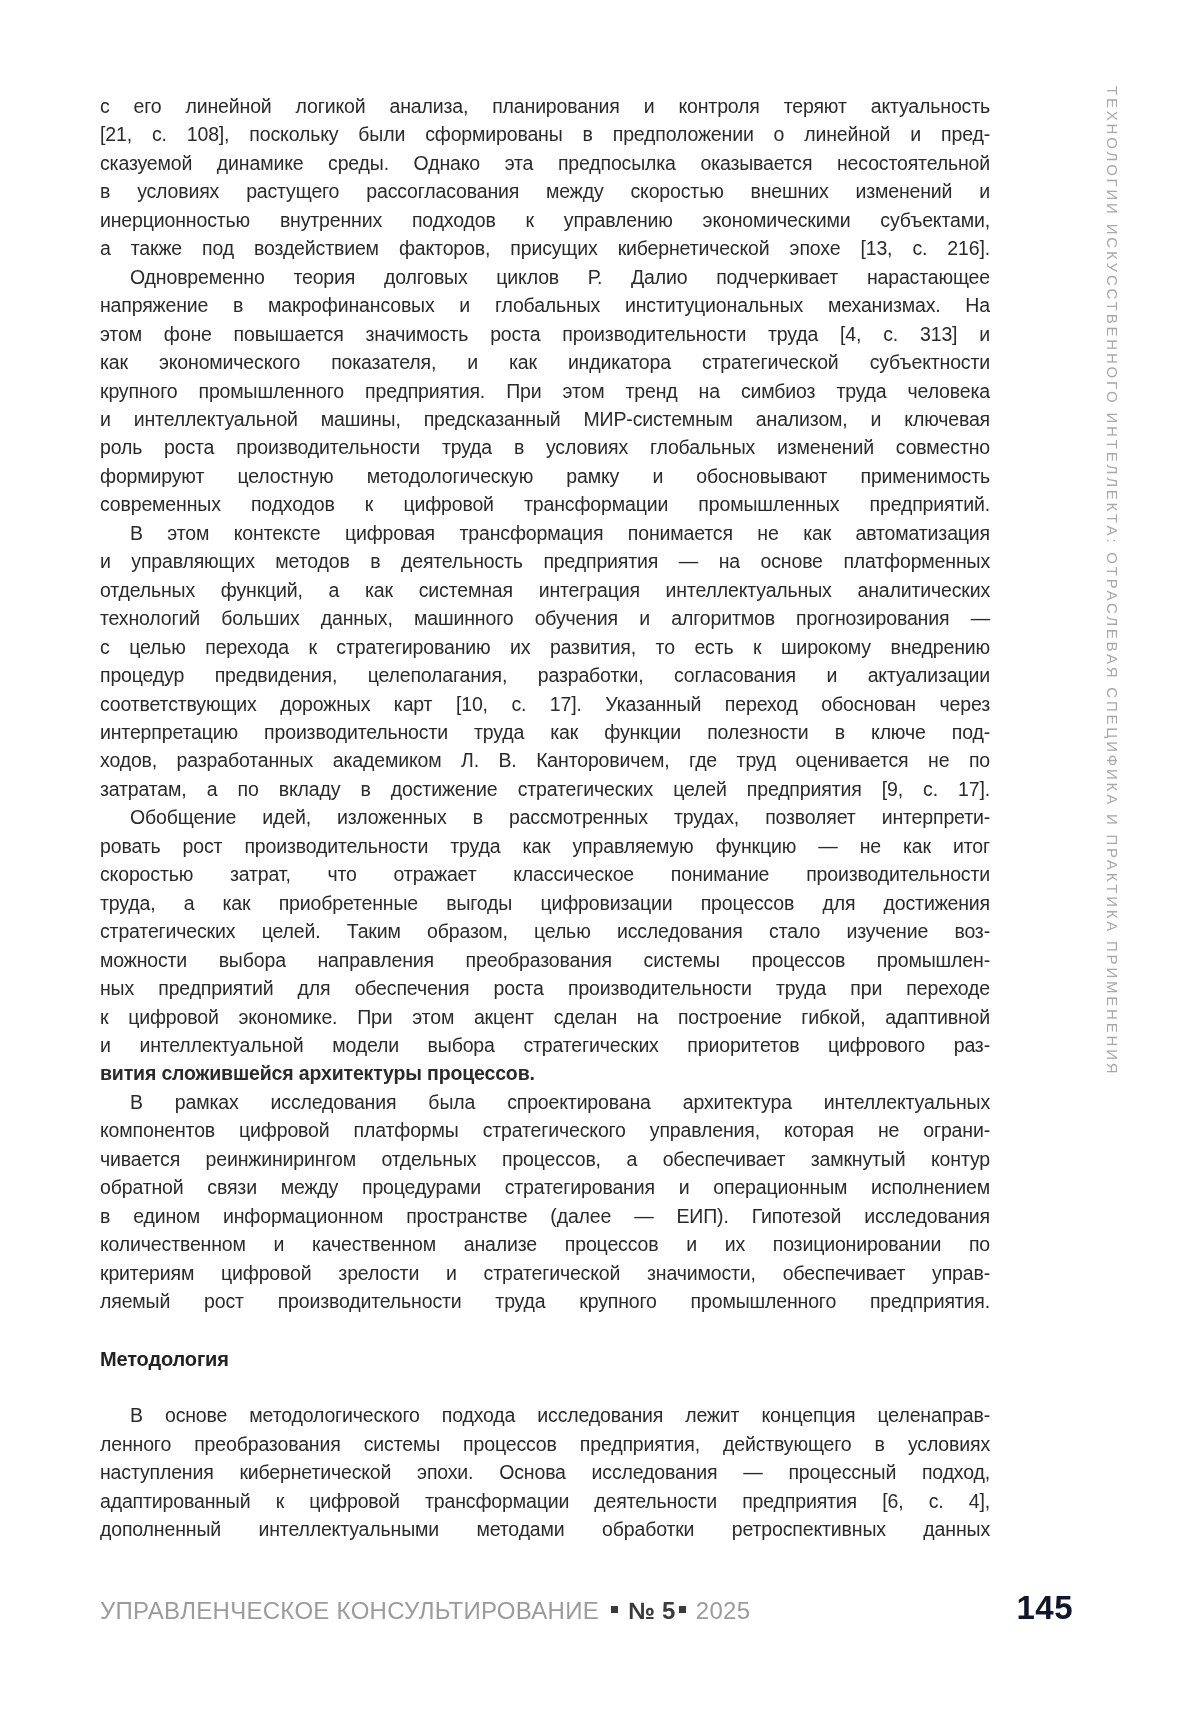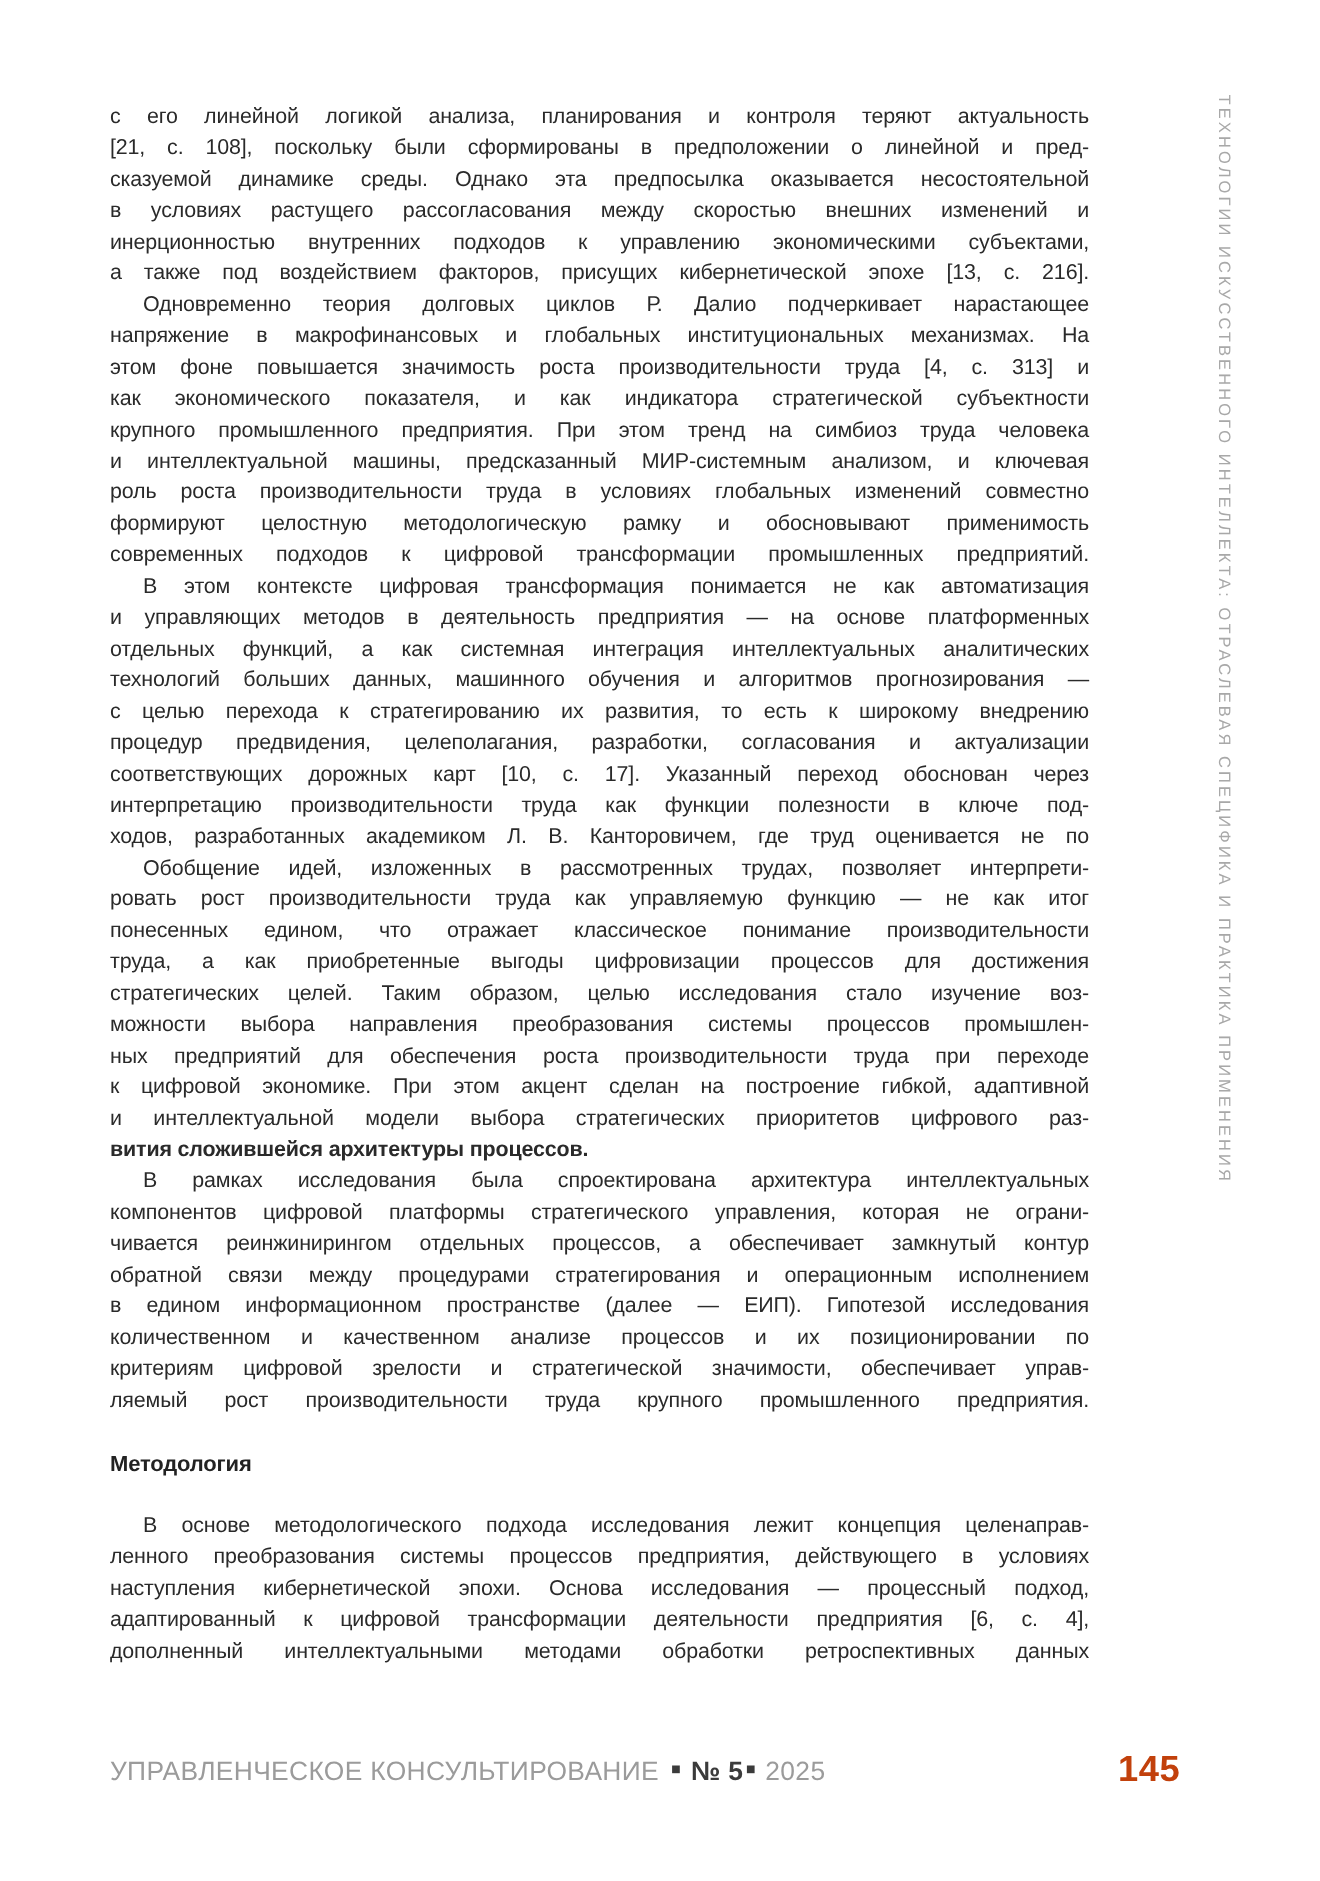--- a/index.html
+++ b/index.html
@@ -80,21 +80,21 @@
   }
   .footer .sq.first { margin: 0 10px 0 12px; }
   .footer .sq.second { margin: 0 10px 0 3px; }
   .page-number {
     position: absolute;
     top: 1590px;
     right: 127px;
     font-size: 33px;
     line-height: 36px;
     font-weight: bold;
-    color: #c2410c;
+    color: #0f172a;
     letter-spacing: 0.5px;
   }
 </style>
 </head>
 <body>
 
 <div class="page">
 
   <div class="article">
     <div>
@@ -115,23 +115,24 @@
         <div class="line">современных подходов к цифровой трансформации промышленных предприятий.</div>
         <div class="line indent">В этом контексте цифровая трансформация понимается не как автоматизация</div>
         <div class="line">и управляющих методов в деятельность предприятия — на основе платформенных</div>
         <div class="line">отдельных функций, а как системная интеграция интеллектуальных аналитических</div>
         <div class="line">технологий больших данных, машинного обучения и алгоритмов прогнозирования —</div>
         <div class="line">с целью перехода к стратегированию их развития, то есть к широкому внедрению</div>
         <div class="line">процедур предвидения, целеполагания, разработки, согласования и актуализации</div>
         <div class="line">соответствующих дорожных карт [10, с. 17]. Указанный переход обоснован через</div>
         <div class="line">интерпретацию производительности труда как функции полезности в ключе под-</div>
         <div class="line">ходов, разработанных академиком Л. В. Канторовичем, где труд оценивается не по</div>
+        <div class="line">затратам, а по вкладу в достижение стратегических целей предприятия [9, с. 17].</div>
         <div class="line indent">Обобщение идей, изложенных в рассмотренных трудах, позволяет интерпрети-</div>
         <div class="line">ровать рост производительности труда как управляемую функцию — не как итог</div>
-        <div class="line">понесенных едином, что отражает классическое понимание производительности</div>
+        <div class="line">скоростью затрат, что отражает классическое понимание производительности</div>
         <div class="line">труда, а как приобретенные выгоды цифровизации процессов для достижения</div>
         <div class="line">стратегических целей. Таким образом, целью исследования стало изучение воз-</div>
         <div class="line">можности выбора направления преобразования системы процессов промышлен-</div>
         <div class="line">ных предприятий для обеспечения роста производительности труда при переходе</div>
         <div class="line">к цифровой экономике. При этом акцент сделан на построение гибкой, адаптивной</div>
         <div class="line">и интеллектуальной модели выбора стратегических приоритетов цифрового раз-</div>
         <div class="line last">вития сложившейся архитектуры процессов.</div>
         <div class="line indent">В рамках исследования была спроектирована архитектура интеллектуальных</div>
         <div class="line">компонентов цифровой платформы стратегического управления, которая не ограни-</div>
         <div class="line">чивается реинжинирингом отдельных процессов, а обеспечивает замкнутый контур</div>

